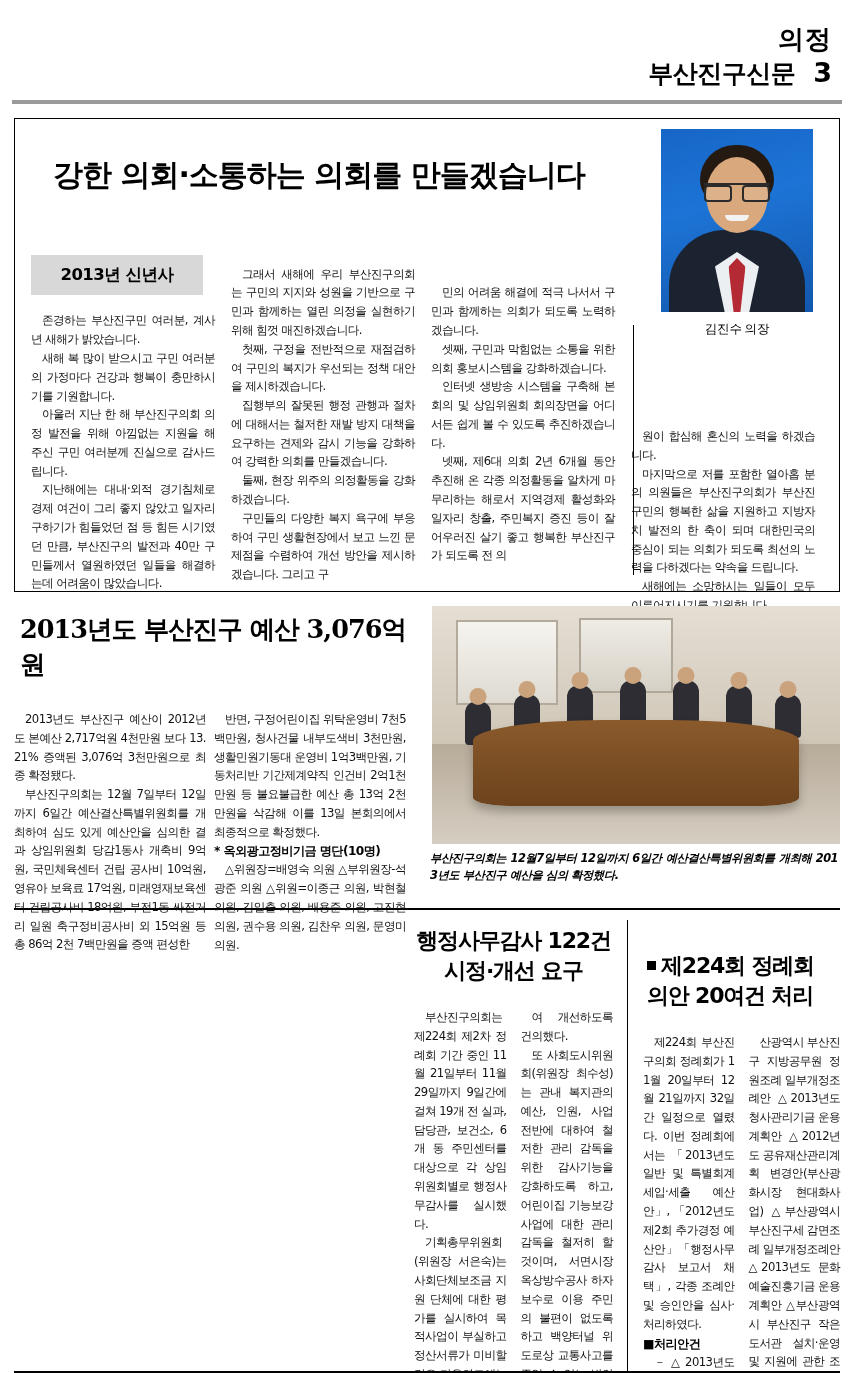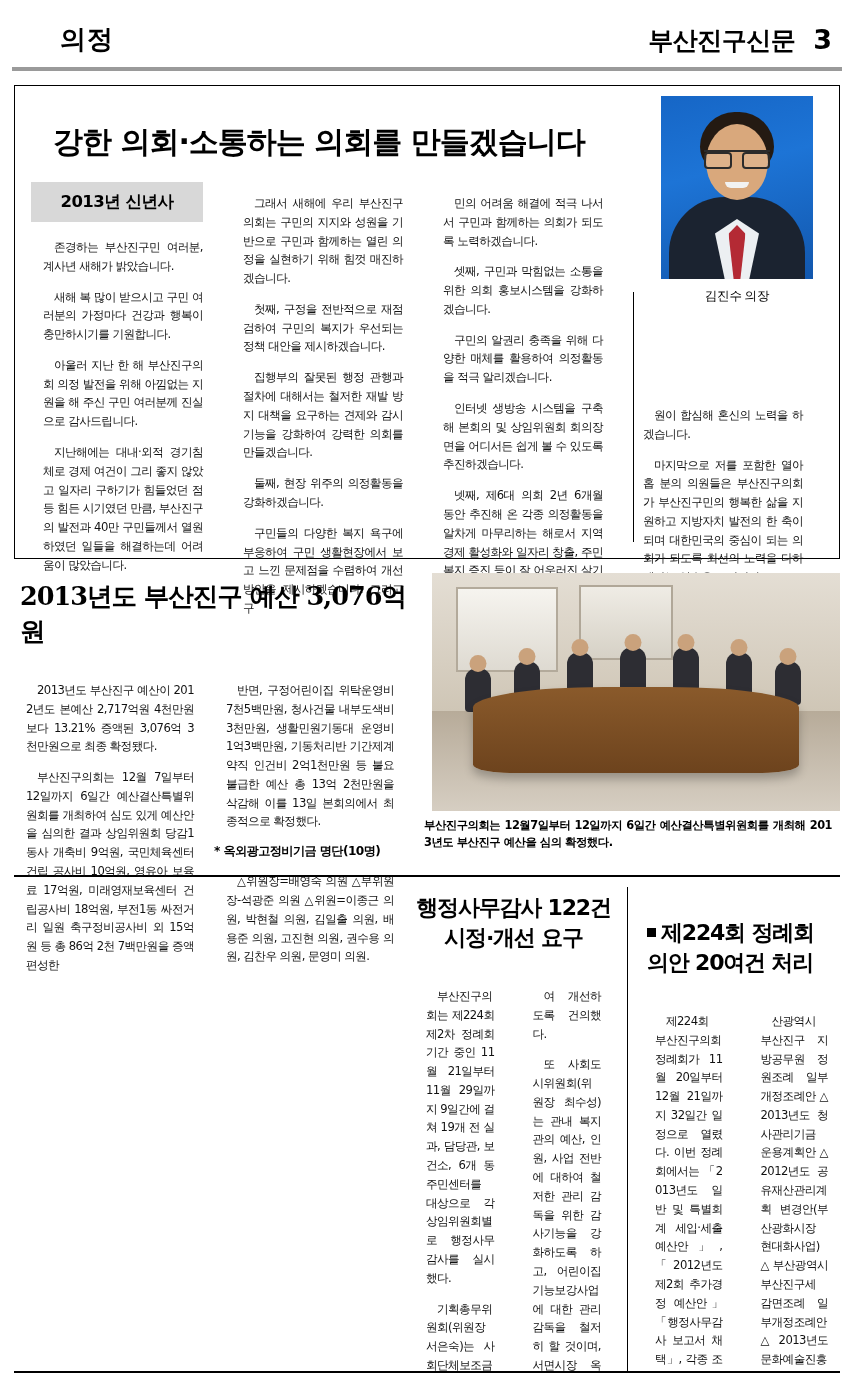--- a/index.html
+++ b/index.html
@@ -24,20 +24,21 @@
     padding: 0;
   }
 
   
   .masthead {
     display: flex;
     align-items: flex-end;
     justify-content: space-between;
     padding: 22px 22px 6px 60px;
     box-sizing: border-box;
+    flex-direction: column;
   }
   .masthead-left {
     font-size: 26px;
     font-weight: bold;
     letter-spacing: 1px;
   }
   .masthead-right {
     display: flex;
     align-items: baseline;
     gap: 18px;
@@ -175,20 +176,21 @@
     font-size: 12.5px;
     margin-top: 9px;
     letter-spacing: -0.2px;
     font-family: Liberation Serif, serif;
   }
 
   .top-cols {
     display: flex;
     gap: 16px;
     margin-top: 22px;
+    align-items: center;
   }
   .top-col {
     width: 185px;
     box-sizing: border-box;
   }
   .top-col.c4 { padding-top: 212px; }
   .kicker {
     background: #d8d8d8;
     text-align: center;
     font-size: 16.5px;
@@ -199,21 +201,21 @@
     width: 172px;
   }
   .bodytext {
     font-size: 11.6px;
     line-height: 1.62;
     text-align: justify;
     letter-spacing: -0.55px;
     word-break: break-all;
     color: #111;
   }
-  .bodytext p { margin: 12px; text-indent: 11px; }
+  .bodytext p { margin: 0; text-indent: 11px; }
   .divider-v {
     position: absolute;
     top: 206px;
     right: 205px;
     width: 1px;
     height: 250px;
     background: #000;
   }
 
   
@@ -224,21 +226,21 @@
   }
   .budget-left {
     width: 400px;
     float: left;
   }
   .headline-2 {
     font-family: "DejaVu Serif", "Liberation Serif", serif;
     font-size: 25.5px;
     font-weight: bold;
     letter-spacing: -1px;
-    margin: 8px 0 20px 6px;
+    margin: 8px 0 28px 6px;
   }
   .budget-cols {
     display: flex;
     gap: 8px;
   }
   .budget-col { width: 192px; }
   .listhead {
     font-weight: bold;
     font-size: 12.2px;
     letter-spacing: -0.6px;
@@ -280,29 +282,30 @@
   .pm-person {
     position:absolute; width:26px; height:44px; border-radius:12px 12px 4px 4px;
     background:#2d2d33;
   }
   .pm-person:after {
     content:""; position:absolute; left:50%; top:-13px; transform:translateX(-50%);
     width:17px; height:17px; border-radius:50%; background:#caa27c;
   }
   .caption {
     position: absolute;
-    right: 8px;
+    right: 2px;
     top: 246px;
     width: 408px;
     font-size: 11.4px;
     line-height: 1.5;
     font-weight: bold;
     letter-spacing: -0.5px;
     text-align: justify;
     word-break: break-all;
+    font-style: italic;
   }
 
   
   .bottom-sec {
     margin: 0 14px;
     padding-top: 12px;
     display: flex;
     position: relative;
   }
   .bot-half { width: 50%; box-sizing: border-box; }
@@ -395,21 +398,20 @@
           <p>첫째, 구정을 전반적으로 재점검하여 구민의 복지가 우선되는 정책 대안을 제시하겠습니다.</p>
           <p>집행부의 잘못된 행정 관행과 절차에 대해서는 철저한 재발 방지 대책을 요구하는 견제와 감시 기능을 강화하여 강력한 의회를 만들겠습니다.</p>
           <p>둘째, 현장 위주의 의정활동을 강화하겠습니다.</p>
           <p>구민들의 다양한 복지 욕구에 부응하여 구민 생활현장에서 보고 느낀 문제점을 수렴하여 개선 방안을 제시하겠습니다. 그리고 구</p>
         </div>
       </div>
       <div class="top-col c3">
         <div class="bodytext">
           <p>민의 어려움 해결에 적극 나서서 구민과 함께하는 의회가 되도록 노력하겠습니다.</p>
           <p>셋째, 구민과 막힘없는 소통을 위한 의회 홍보시스템을 강화하겠습니다.</p>
-          <p>구민의 알권리 충족을 위해 다양한 매체를 활용하여 의정활동을 적극 알리겠습니다.</p>
           <p>인터넷 생방송 시스템을 구축해 본회의 및 상임위원회 회의장면을 어디서든 쉽게 볼 수 있도록 추진하겠습니다.</p>
           <p>넷째, 제6대 의회 2년 6개월 동안 추진해 온 각종 의정활동을 알차게 마무리하는 해로서 지역경제 활성화와 일자리 창출, 주민복지 증진 등이 잘 어우러진 살기 좋고 행복한 부산진구가 되도록 전 의</p>
         </div>
       </div>
       <div class="top-col c4">
         <div class="bodytext">
           <p>원이 합심해 혼신의 노력을 하겠습니다.</p>
           <p>마지막으로 저를 포함한 열아홉 분의 의원들은 부산진구의회가 부산진구민의 행복한 삶을 지원하고 지방자치 발전의 한 축이 되며 대한민국의 중심이 되는 의회가 되도록 최선의 노력을 다하겠다는 약속을 드립니다.</p>
           <p>새해에는 소망하시는 일들이 모두 이루어지시기를 기원합니다.</p>
           <p>감사합니다.</p>

